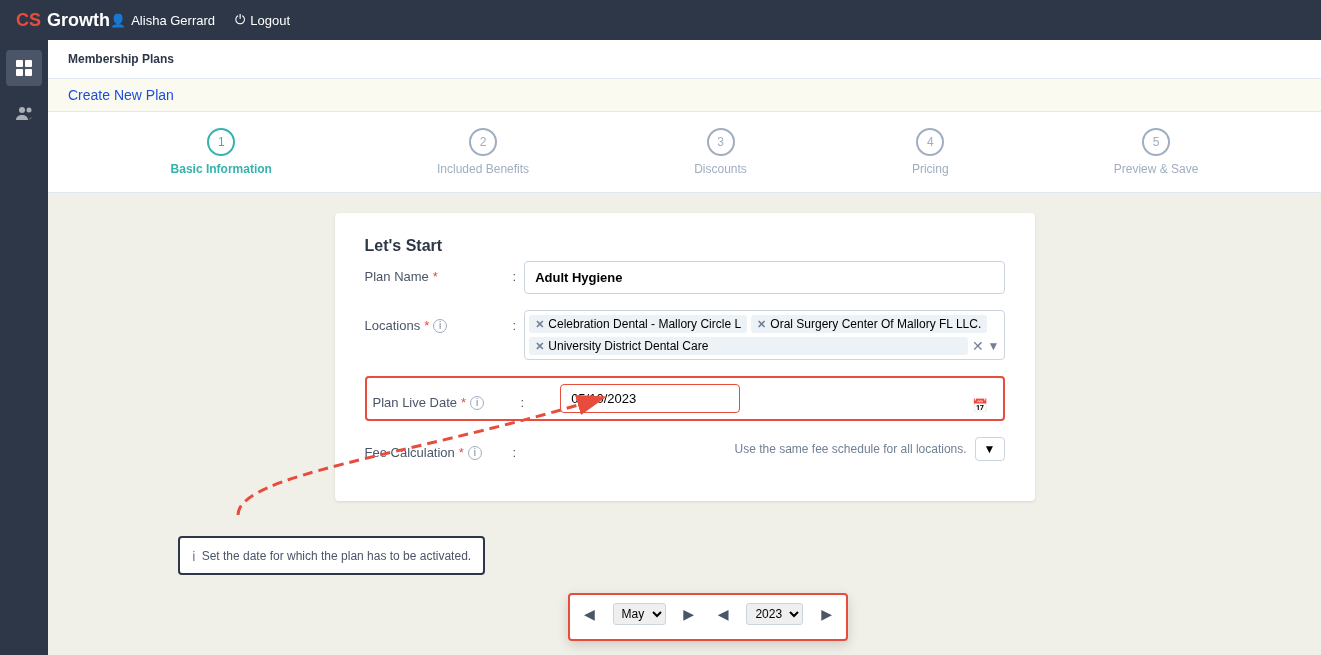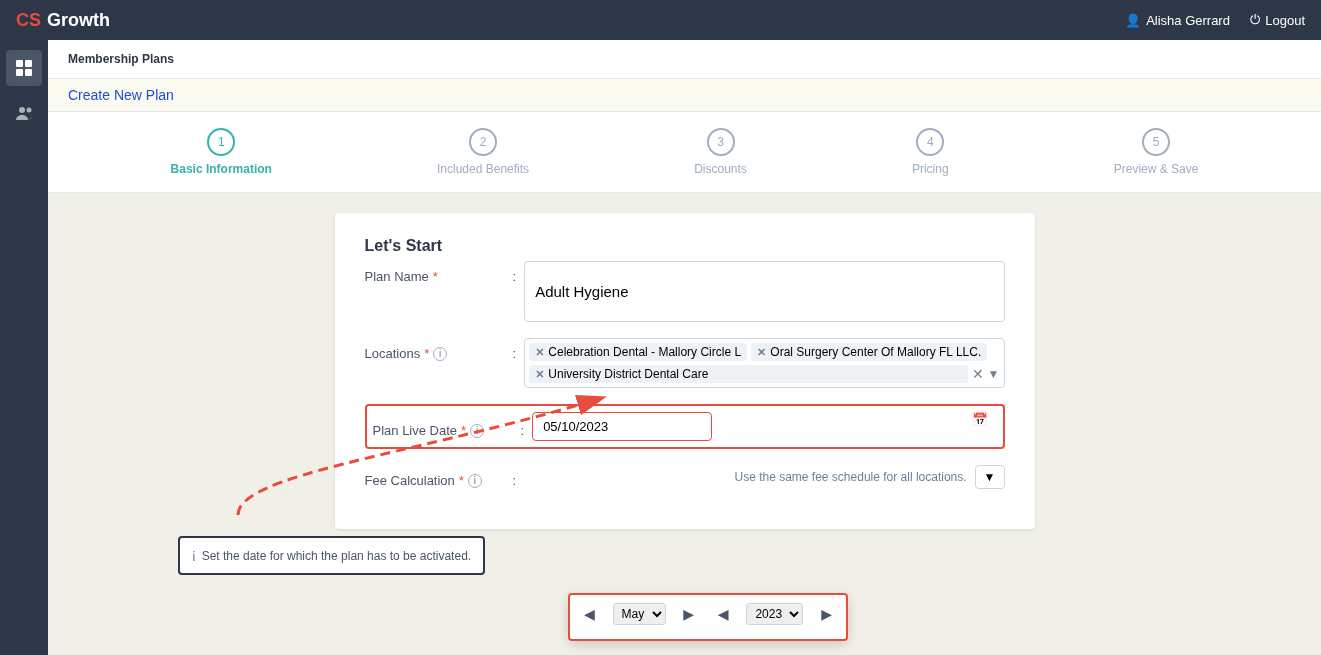--- a/index.html
+++ b/index.html
@@ -4,21 +4,20 @@
   <style>
     * { box-sizing: border-box; margin: 0; padding: 0; }
     body { font-family: Arial, sans-serif; font-size: 13px; background: #f5f5f5; overflow: hidden; }
 
     
     .top-nav {
       background: #2d3748;
       height: 40px;
       display: flex;
       align-items: center;
-      justify-content: space-between;
       padding: 0 16px;
       color: white;
     }
     .top-nav-brand {
       display: flex;
       align-items: center;
       gap: 6px;
       font-size: 18px;
       font-weight: bold;
     }
@@ -202,25 +201,26 @@
     .colon {
       padding-top: 8px;
       color: #4a5568;
       flex-shrink: 0;
     }
     .form-input-area {
       flex: 1;
     }
     .text-input {
       width: 100%;
-      padding: 21px 10px;
+      padding: 8px 10px;
       border: 1px solid #cbd5e0;
       border-radius: 4px;
-      font-size: 15px;
+      font-size: 13px;
       outline: none;
+      font-weight: bold;
     }
 
     
     .tags-container {
       border: 1px solid #cbd5e0;
       border-radius: 4px;
       padding: 4px;
       min-height: 36px;
       display: flex;
       flex-wrap: wrap;
@@ -251,21 +251,22 @@
     .tags-dropdown-btn {
       color: #718096;
       cursor: pointer;
       font-size: 12px;
     }
 
     
     .date-input-wrapper {
       position: relative;
       display: flex;
-      align-items: flex-start;
+      align-items: flex-end;
+      margin-left: 28px;
     }
     .date-input {
       padding: 6px 30px 6px 10px;
       border: 1px solid #e74c3c;
       border-radius: 4px;
       font-size: 13px;
       width: 180px;
       outline: none;
     }
     .calendar-icon {

